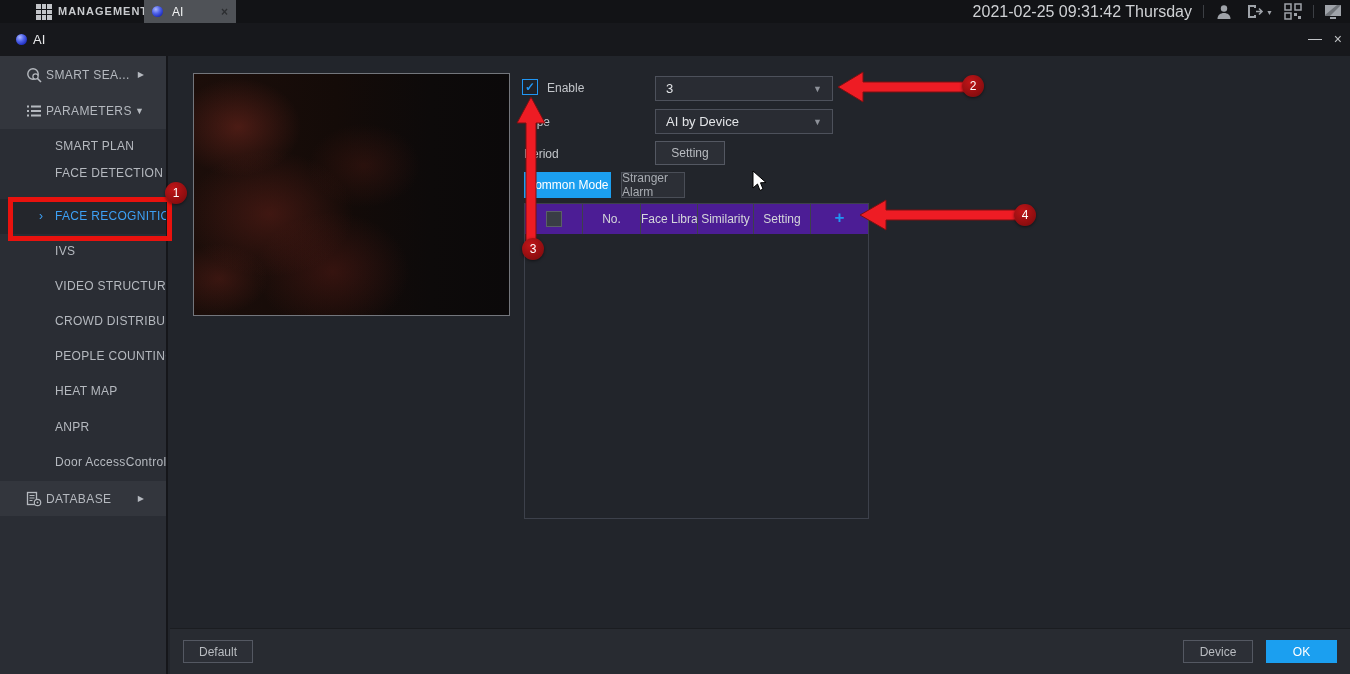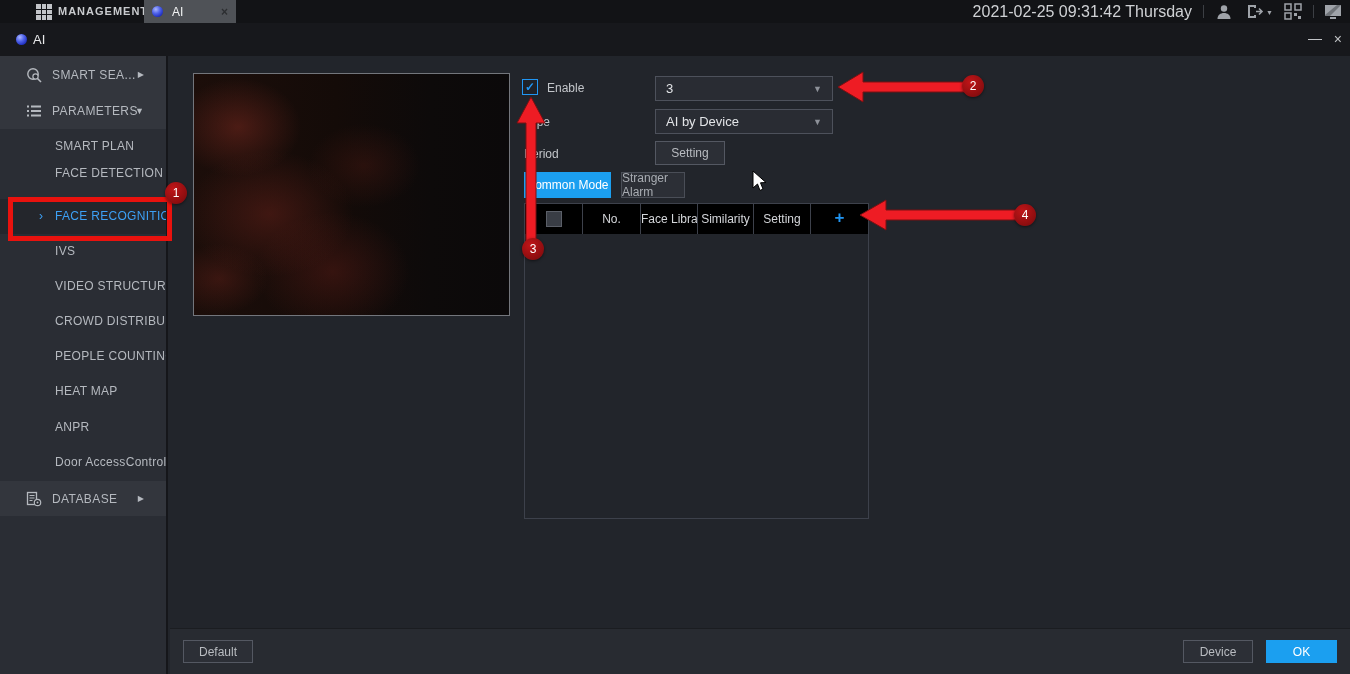--- a/index.html
+++ b/index.html
@@ -30,21 +30,21 @@
   
   .winbar{ position:absolute; left:0; top:23px; width:1350px; height:33px; background:#17181c; }
   .winbar .sphere{ position:absolute; left:16px; top:11px; }
   .win-title{ position:absolute; left:33px; top:0; height:33px; line-height:33px; font-size:13px; color:#e8e9eb; }
   .win-min{ position:absolute; right:28px; top:0; height:33px; line-height:30px; font-size:14px; color:#c2c4c7; }
   .win-close{ position:absolute; right:8px; top:0; height:33px; line-height:33px; font-size:14px; color:#c2c4c7; }
   
   .sidebar{ position:absolute; left:0; top:56px; width:168px; height:618px; background:#2a2d34; border-right:2px solid #15161a; }
   .side-top{ position:absolute; left:0; width:166px; background:#33363d; display:flex; align-items:center; }
   .side-top .s-icon{ margin-left:26px; width:16px; height:16px; flex:0 0 auto; }
-  .side-top .s-label{ margin-left:10px; font-size:12px; letter-spacing:.4px; color:#b5b9bf; }
+  .side-top .s-label{ margin-left:4px; font-size:12px; letter-spacing:.4px; color:#b5b9bf; }
   .side-top .s-arrow{ position:absolute; right:22px; font-size:8px; color:#b5b9bf; }
   .side-sub{ position:absolute; left:0; width:166px; height:35px; line-height:35px; padding-left:55px;
     font-size:12px; letter-spacing:.3px; color:#b5b9bf; white-space:nowrap; overflow:hidden; }
   .side-sub.selected{ background:#24262c; color:#3da0f5; }
   .sel-chevron{ position:absolute; left:39px; top:0; color:#3da0f5; font-size:12px; }
   
   .main-bottom{ position:absolute; left:170px; top:628px; width:1180px; height:46px; background:#282b31; border-top:1px solid #1b1d21; }
   .video{ position:absolute; left:193px; top:73px; width:317px; height:243px; border:1px solid #73767c;
     background:
       radial-gradient(90px 70px at 14% 22%, rgba(125,42,32,.50), transparent 70%),
@@ -59,21 +59,21 @@
   .dropdown{ position:absolute; left:655px; width:178px; height:25px; background:#292c33; border:1px solid #4d515b;
     display:flex; align-items:center; padding:0 10px; font-size:13px; color:#e2e4e7; }
   .dd-caret{ margin-left:auto; font-size:9px; color:#8d9199; }
   .btn{ position:absolute; background:#2c2f36; border:1px solid #545862; color:#b9bcc1;
     font-size:12px; display:flex; align-items:center; justify-content:center; }
   .mode-tab{ position:absolute; top:172px; height:26px; font-size:12px; display:flex; align-items:center; justify-content:center; }
   .mode-tab.active{ background:#1b9ff0; color:#ffffff; }
   .mode-tab.inactive{ background:#2c2f36; border:1px solid #4a4e57; color:#a8acb2; }
   
   .ftable{ position:absolute; left:524px; top:203px; width:345px; height:316px; border:1px solid #3d414b; background:#22252b; }
-  .thead{ display:flex; height:30px; background:#000000; }
+  .thead{ display:flex; height:30px; background:#4c1d95; }
   .th{ height:30px; line-height:30px; text-align:center; font-size:12px; color:#d4d6da;
     border-right:1px solid #3d414b; overflow:hidden; white-space:nowrap; }
   .th:last-child{ border-right:none; }
   .th-check{ width:16px; height:16px; margin:7px auto 0; background:#393d45; border:1px solid #5b5f68; }
   .th-plus{ color:#2196f3; font-size:17px; font-weight:bold; line-height:28px; }
   
   .btn-blue{ background:#1b9ff0; border:1px solid #1b9ff0; color:#fff; }
   
   .anno{ position:absolute; left:0; top:0; width:1350px; height:674px; pointer-events:none; z-index:50; }
   .red-box{ position:absolute; left:8px; top:197px; width:164px; height:44px; border:5px solid #e9120e; z-index:49; }

